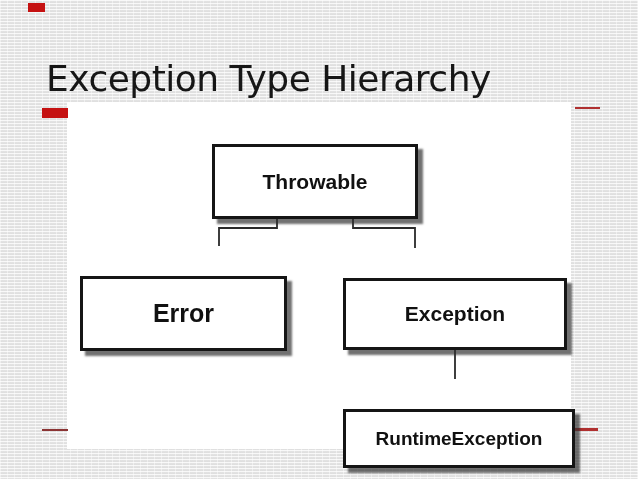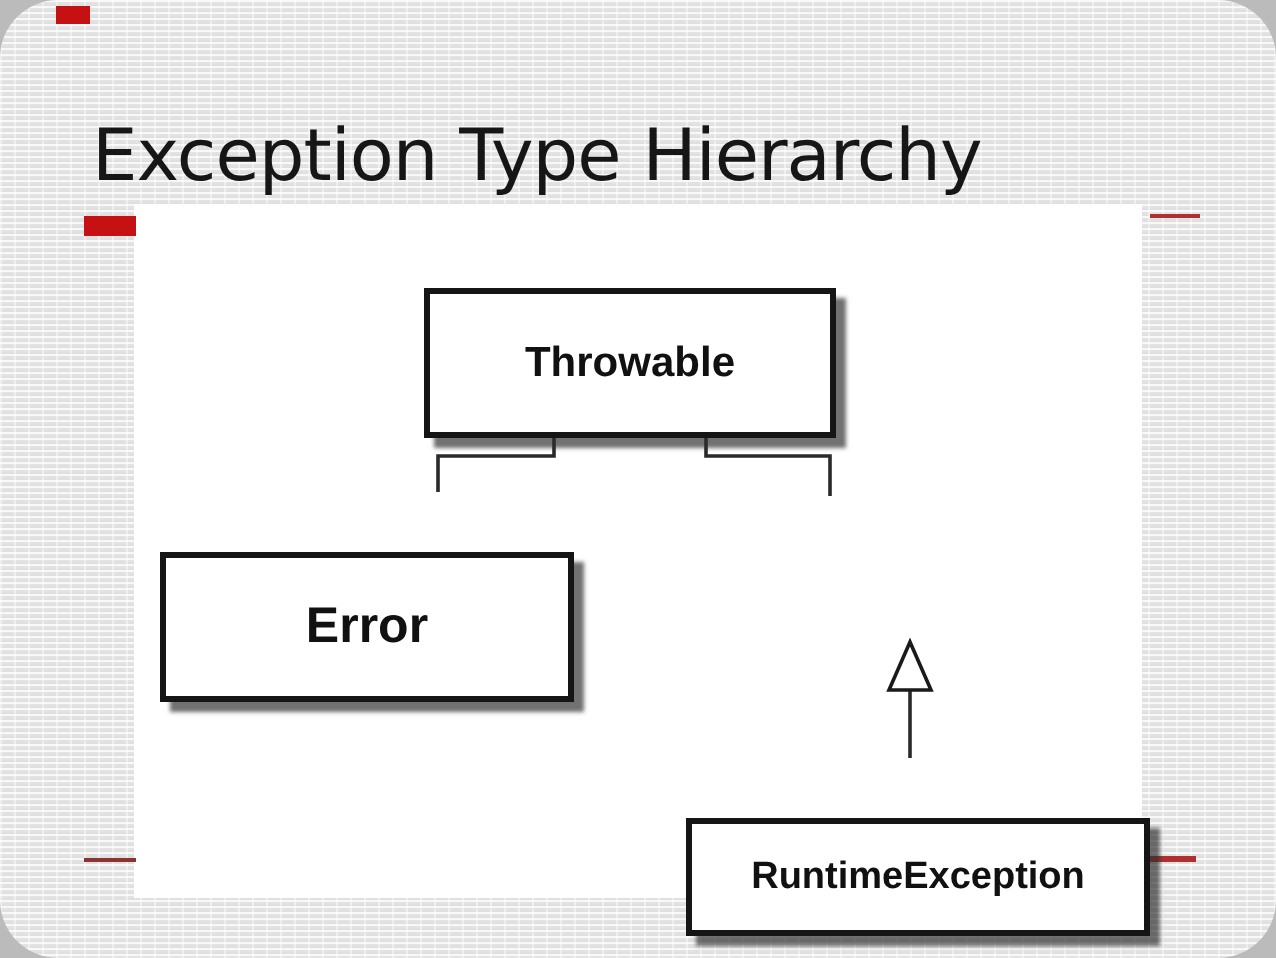--- a/index.html
+++ b/index.html
@@ -3,21 +3,20 @@
 <meta charset="utf-8">
 <style>
   html,body{margin:0;padding:0;background:#bbb;}
   .slide{
     position:relative;width:638px;height:479px;overflow:hidden;
     background-color:#e2e2e2;
     background-image:
       repeating-linear-gradient(90deg, rgba(255,255,255,0.45) 0px, rgba(255,255,255,0.45) 1px, rgba(255,255,255,0) 1px, rgba(255,255,255,0) 7px),
       repeating-linear-gradient(180deg, #f8f8f8 0px, #f8f8f8 1px, #e4e4e4 1px, #dedede 3px);
     font-family:"DejaVu Sans", sans-serif;
-    border-radius:29px;
   }
   .panel{
     position:absolute;left:67px;top:102px;width:504px;height:347px;
     background:#ffffff;
   }
   .title{
     position:absolute;left:46px;top:61px;margin:0;
     font-family:"DejaVu Sans", sans-serif;
     font-size:36px;font-weight:400;letter-spacing:-0.5px;
     color:#161616;white-space:nowrap;line-height:1;
@@ -69,17 +68,20 @@
     <path d="M455,379 L455,345" fill="none" stroke="#2a2a2a" stroke-width="1.8"></path>
     <polygon points="455,321 444.5,345 465.5,345" fill="#ffffff" stroke="#1a1a1a" stroke-width="1.8"></polygon>
   </svg>
 
   <div class="node node-throwable">
     <span>Throwable</span>
   </div>
   <div class="node node-error">
     <span>Error</span>
   </div>
+  <div class="node node-exception">
+    <span>Exception</span>
+  </div>
   <div class="node node-runtime">
     <span>RuntimeException</span>
   </div>
 
 </div>
 
 </body></html>

